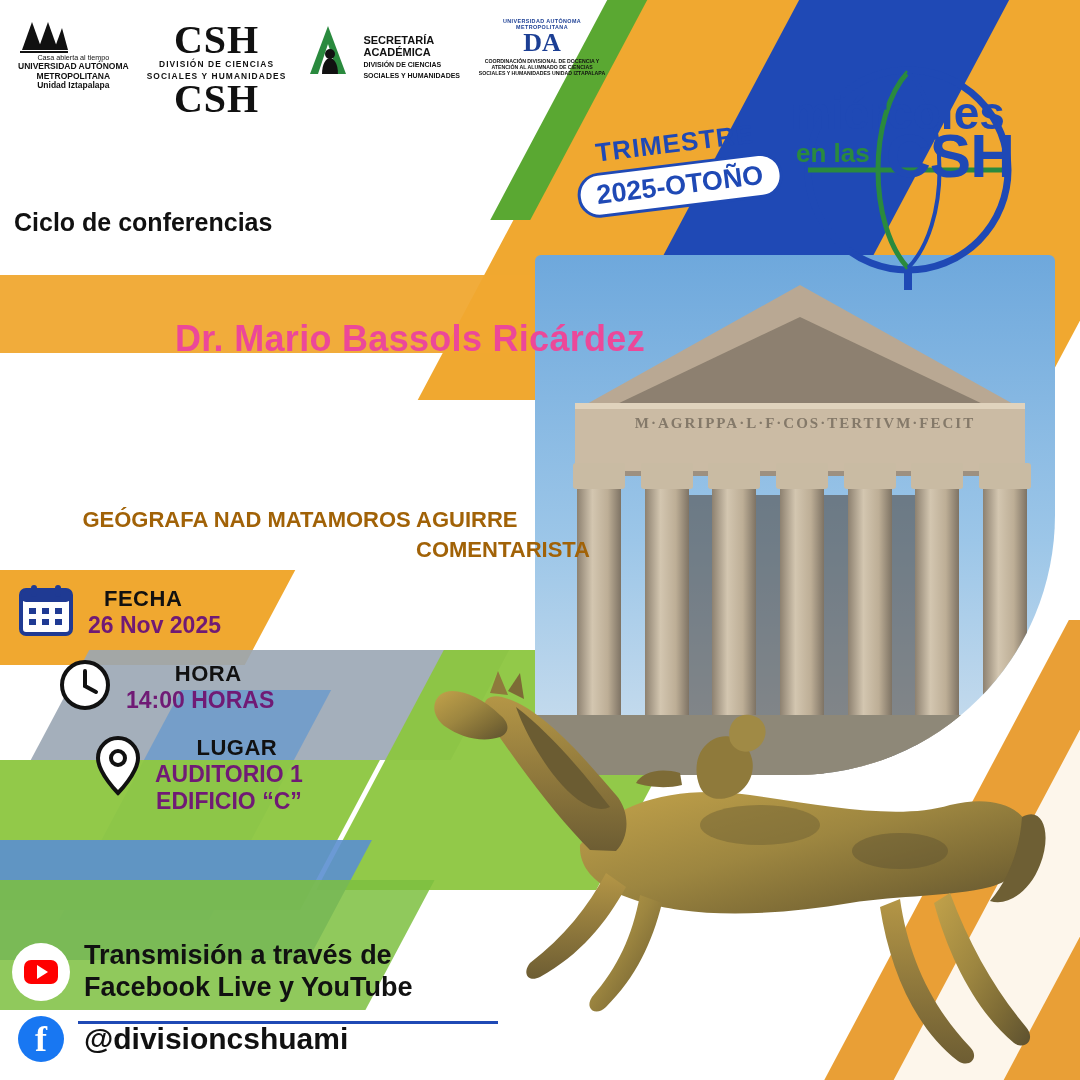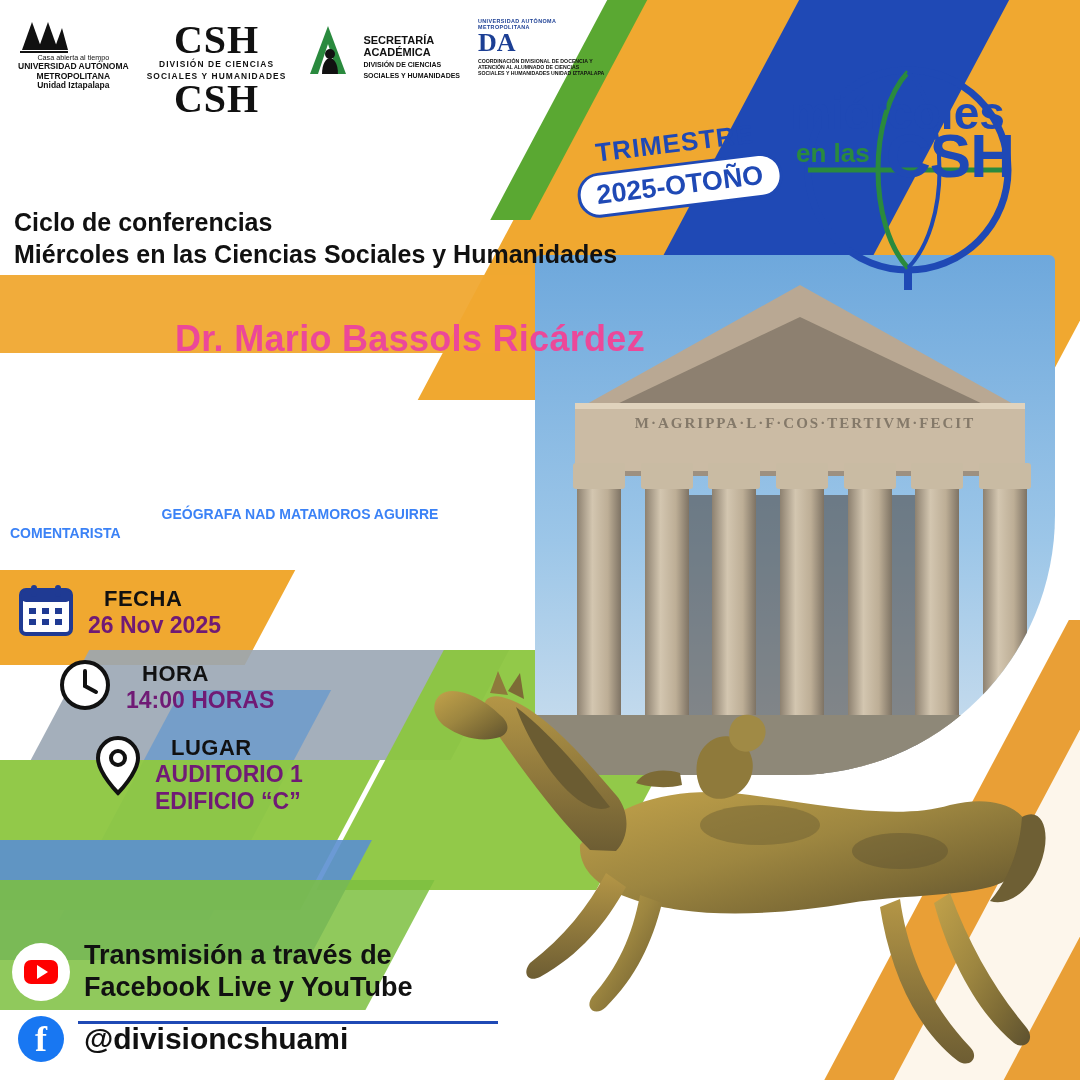--- a/index.html
+++ b/index.html
@@ -149,52 +149,52 @@
   .uam-mark{width:52px;height:36px;position:relative;}
   .uam-txt{font-size:8.5px;line-height:1.12;text-align:center;font-weight:bold;color:#111;}
   .uam-txt .small{font-weight:normal;font-size:7.2px;}
   .csh-logo{text-align:center;}
   .csh-big{font-family:"Liberation Serif",serif;font-weight:bold;font-size:40px;letter-spacing:1px;color:#111;line-height:.82;}
   .csh-sub{font-size:8.4px;letter-spacing:1.1px;color:#111;font-weight:bold;margin:2px 0;}
   .sec-logo{display:flex;align-items:flex-end;gap:5px;}
   .sec-A{width:54px;height:58px;position:relative;}
   .sec-txt{font-size:11px;font-weight:bold;line-height:1.05;color:#111;}
   .sec-txt .tiny{font-size:7px;font-weight:bold;line-height:1.12;display:block;margin-top:3px;}
-  .coord{position:relative;width:128px;text-align:left;}
+  .coord{position:relative;width:128px;text-align:center;}
   .coord-ring{font-size:5.4px;letter-spacing:.4px;color:#1c3f94;font-weight:bold;}
   .coord-da{font-family:"Liberation Serif",serif;font-size:26px;font-weight:bold;color:#1c3f94;line-height:1;}
   .coord-txt{font-size:5.2px;font-weight:bold;line-height:1.18;color:#111;margin-top:2px;}
 
   
   .mx-logo{position:absolute;top:60px;right:42px;width:270px;height:230px;z-index:6;}
   .mx-word1{position:absolute;top:26px;left:22px;font-size:46px;font-weight:bold;color:#1f49b5;font-family:"Liberation Sans",sans-serif;}
   .mx-word2{position:absolute;top:78px;left:28px;font-size:26px;font-weight:bold;color:#2a8a3e;}
   .mx-word3{position:absolute;top:60px;left:118px;font-size:62px;font-weight:bold;color:#1f49b5;letter-spacing:-1px;}
   .mx-globe{position:absolute;top:0;left:0;width:270px;height:230px;}
 
   
   .trimestre{position:absolute;top:128px;left:575px;z-index:7;transform:rotate(-7deg);text-align:center;}
   .tri-1{font-size:26px;font-weight:bold;color:#1f49b5;letter-spacing:1px;font-family:"Liberation Sans",sans-serif;}
   .tri-2{margin-top:4px;background:#ffffff;border:3px solid #1f49b5;border-radius:22px;padding:4px 16px;font-size:27px;font-weight:bold;color:#1f49b5;display:inline-block;}
 
   
   .ciclo{position:absolute;top:206px;left:14px;z-index:6;color:#111;font-weight:bold;font-size:25px;line-height:1.28;}
   .speaker{position:absolute;top:318px;left:175px;z-index:6;color:#ec4899;font-weight:bold;font-size:36px;letter-spacing:.3px;}
   .talk{position:absolute;top:388px;left:10px;width:575px;z-index:6;color:#111;font-weight:bold;font-size:31px;line-height:1.25;text-align:center;}
-  .comment{position:absolute;top:505px;left:10px;width:580px;z-index:6;color:#3b82f6;font-weight:bold;font-size:14px;line-height:1.35;text-align:center;}
-  .comment .c2{display:block;text-align:left;padding-right:0;}
+  .comment{position:absolute;top:505px;left:10px;width:580px;z-index:6;color:#a16207;font-weight:bold;font-size:22px;line-height:1.35;text-align:center;}
+  .comment .c2{display:block;text-align:right;padding-right:0;}
 
   
   .info{position:absolute;z-index:6;}
   .info .lbl{font-weight:bold;font-size:22px;color:#111;letter-spacing:.5px;margin-left:16px;}
   .info .val{font-weight:bold;font-size:23px;color:#701a75;}
   .info-fecha{top:583px;left:18px;display:flex;align-items:center;gap:14px;}
   .info-hora{top:658px;left:58px;display:flex;align-items:center;gap:14px;}
   .info-lugar{top:735px;left:95px;display:flex;align-items:flex-start;gap:14px;}
-  .info-hora .txt,.info-lugar .txt{text-align:left;}
+  .info-hora .txt,.info-lugar .txt{text-align:center;}
 
   
   .foot{position:absolute;left:14px;bottom:14px;z-index:8;}
   .foot-row{display:flex;align-items:center;gap:16px;}
   .yt-ico{width:54px;height:54px;border-radius:50%;background:#ffffff;display:flex;align-items:center;justify-content:center;box-shadow:0 0 0 2px #fff;}
   .yt-box{width:34px;height:24px;background:#ff0000;border-radius:7px;display:flex;align-items:center;justify-content:center;}
   .yt-tri{width:0;height:0;border-left:11px solid #fff;border-top:7px solid transparent;border-bottom:7px solid transparent;margin-left:3px;}
   .fb-ico{width:54px;height:54px;border-radius:50%;background:#ffffff;display:flex;align-items:center;justify-content:center;}
   .fb-circle{width:46px;height:46px;border-radius:50%;background:#1877f2;color:#fff;font-family:"Liberation Serif",serif;font-weight:bold;font-size:36px;display:flex;align-items:center;justify-content:center;line-height:1;}
   .foot-txt{font-weight:bold;font-size:27px;color:#111;line-height:1.18;}
@@ -369,21 +369,20 @@
     <div class="mx-word3">CSH</div>
   </div>
 
   <div class="trimestre">
     <div class="tri-1">TRIMESTRE</div>
     <div class="tri-2">2025-OTOÑO</div>
   </div>
 
   <div class="ciclo">
     <div>Ciclo de conferencias</div>
-    <div>Miércoles en las Ciencias Sociales y Humanidades</div>
   </div>
 
   <div class="speaker">Dr. Mario Bassols Ricárdez</div>
 
 
   <div class="comment">
     <div>GEÓGRAFA NAD MATAMOROS AGUIRRE</div>
     <span class="c2">COMENTARISTA</span>
   </div>
 

